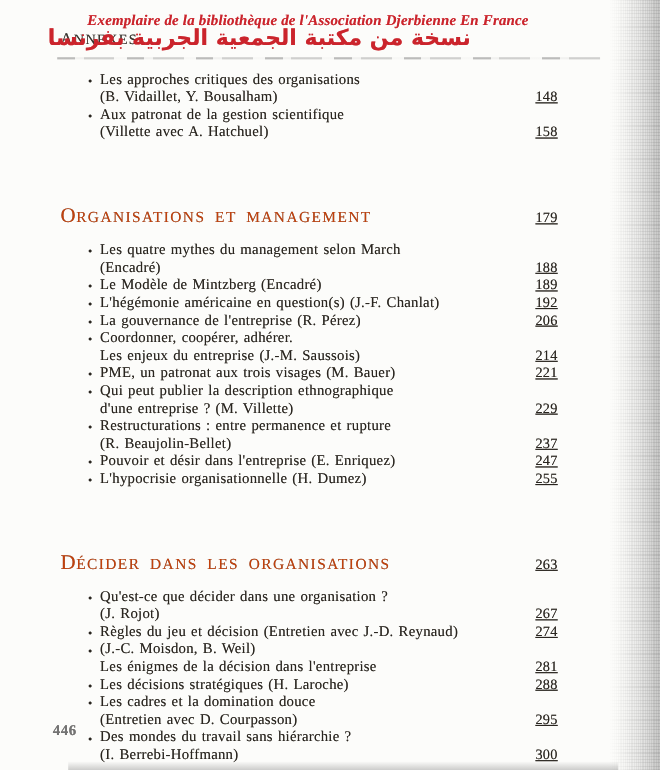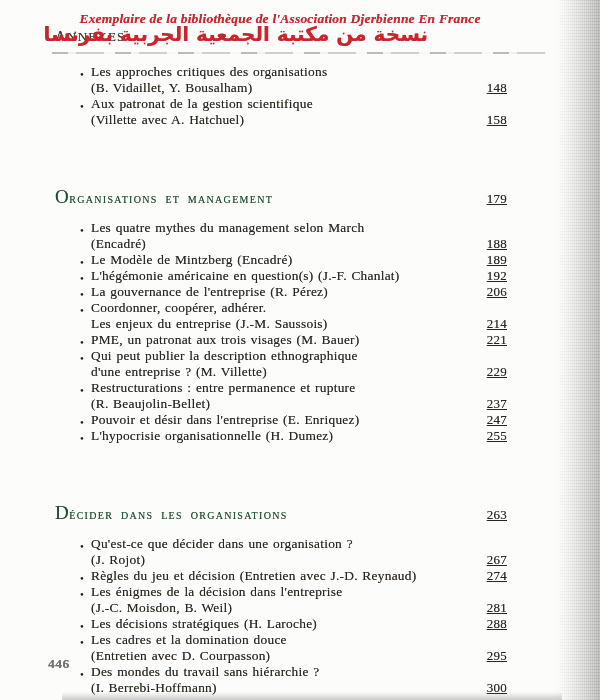--- a/index.html
+++ b/index.html
@@ -40,22 +40,22 @@
   }
   
   .toc {
     position:absolute; top:64px; left:55px; width:452px;
     font-size:13.4px; line-height:16px;
     letter-spacing:.25px; word-spacing:1px;
     text-shadow:0 0 .5px rgba(41,37,31,.55);
   }
   .toc-heading-row { display:flex; align-items:baseline; margin:21px 0 12px; }
   .toc-heading {
-    flex:1; font-size:10px; letter-spacing:1.3px; word-spacing:4px;
-    color:#14532d; white-space:nowrap;margin-top:40px;
+    flex:1; font-size:14px; letter-spacing:1.3px; word-spacing:4px;
+    color:#c2410c; white-space:nowrap;margin-top:40px;
   }
   .toc-heading::first-letter { font-size:19px; letter-spacing:.5px; }
   .toc-item { display:flex; align-items:flex-end; }
   .item-text { flex:1; position:relative; padding-left:36px; }
   .bullet { position:absolute; left:25px; top:2px; font-size:11px; }
   .item-line { white-space:nowrap; }
   .toc-page { width:48px; text-align:right; font-size:13px; line-height:16px;text-decoration:underline; }
   .heading-page { font-size:13px;margin-top:36px; }
   
   .folio {
@@ -201,22 +201,22 @@
       <div class="toc-item">
         <div class="item-text">
           <span class="bullet">•</span>
           <div class="item-line">Règles du jeu et décision (Entretien avec J.-D. Reynaud)</div>
         </div>
         <div class="toc-page">274</div>
       </div>
       <div class="toc-item">
         <div class="item-text">
           <span class="bullet">•</span>
+          <div class="item-line">(J.-C. Moisdon, B. Weil)</div>
           <div class="item-line">Les énigmes de la décision dans l'entreprise</div>
-          <div class="item-line">(J.-C. Moisdon, B. Weil)</div>
         </div>
         <div class="toc-page">281</div>
       </div>
       <div class="toc-item">
         <div class="item-text">
           <span class="bullet">•</span>
           <div class="item-line">Les décisions stratégiques (H. Laroche)</div>
         </div>
         <div class="toc-page">288</div>
       </div>

